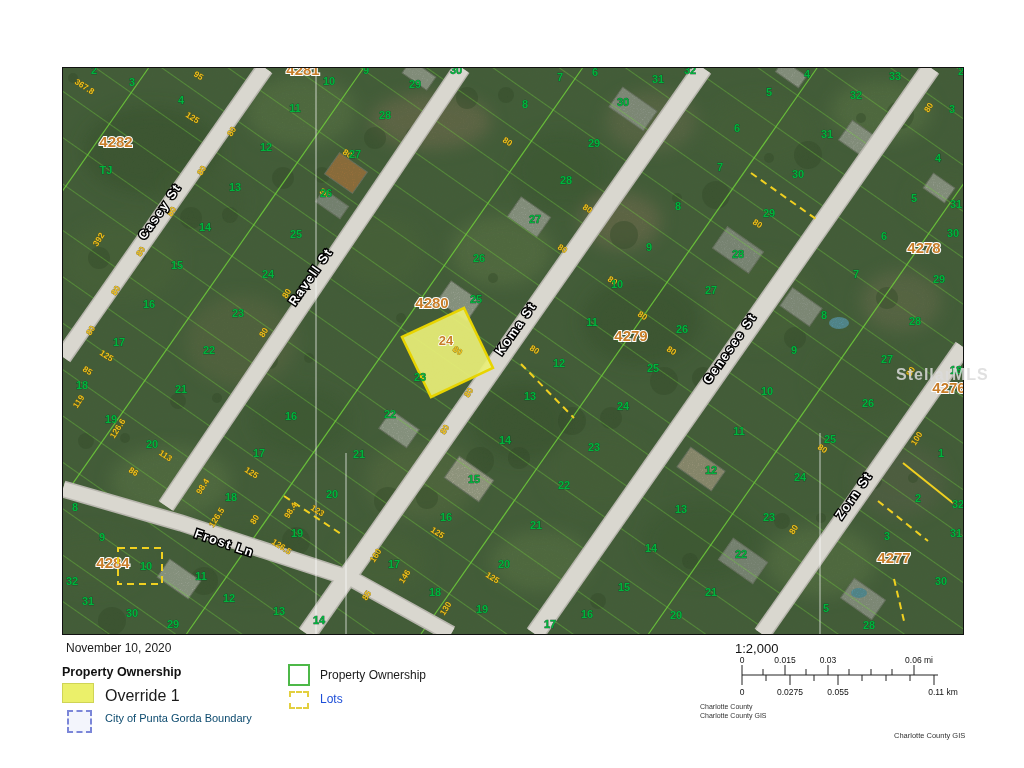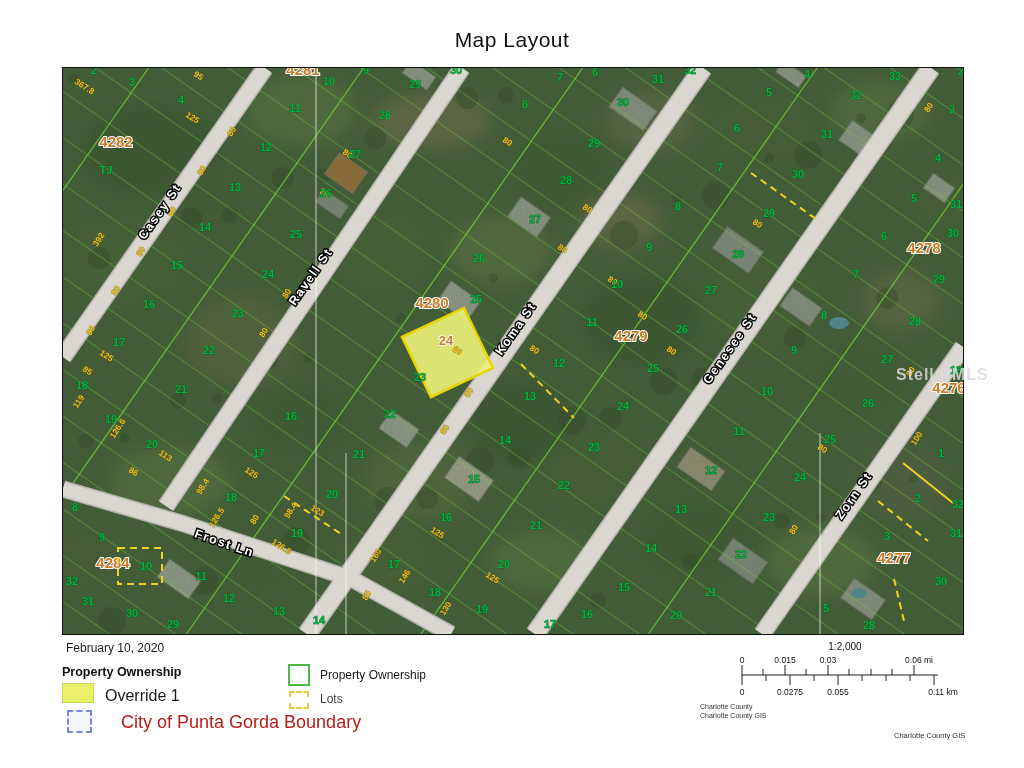--- a/index.html
+++ b/index.html
@@ -24,41 +24,40 @@
   #hl-label{font-family:"Liberation Sans",sans-serif;font-size:13px;font-weight:bold;
     fill:#c87d28;stroke:#fff;stroke-width:1.6px;paint-order:stroke;text-anchor:middle;}
   
   .f-date{position:absolute;left:66px;top:641px;font-size:12px;color:#1a1a1a;}
   .f-legend-title{position:absolute;left:62px;top:665px;font-size:12.5px;font-weight:bold;color:#111;}
   .sw-override{position:absolute;left:62px;top:683px;width:30px;height:18px;
     background:#ebf06a;border:1px solid #cfd455;}
   .lbl-override{position:absolute;left:105px;top:687px;font-size:16px;color:#1a1a1a;}
   .sw-boundary{position:absolute;left:67px;top:710px;width:21px;height:19px;
     border:2px dashed #7b86d8;background:rgba(160,170,230,.12);}
-  .lbl-boundary{position:absolute;left:105px;top:712px;font-size:18px;color:#b91c1c;margin-left:16px;}
+  .lbl-boundary{position:absolute;left:105px;top:712px;font-size:11px;color:#0c4a6e;}
   .sw-ownership{position:absolute;left:288px;top:664px;width:18px;height:18px;
     border:2px solid #4db848;background:#fff;}
   .lbl-ownership{position:absolute;left:320px;top:668px;font-size:12px;color:#1a1a1a;}
   .sw-lots{position:absolute;left:289px;top:691px;width:16px;height:14px;
     border:2px dashed #e3cf3f;background:#fff;}
-  .lbl-lots{position:absolute;left:320px;top:692px;font-size:12px;color:#404040;}
-  .f-ratio{position:absolute;left:735px;top:641px;width:220px;text-align:center;
-    font-size:10px;color:#111;}
+  .lbl-lots{position:absolute;left:320px;top:692px;font-size:12px;color:#1d4ed8;}
+  .f-ratio{position:absolute;left:735px;top:641px;width:220px;text-align:left;
+    font-size:13px;color:#111;}
   .scalebar{position:absolute;left:733px;top:655px;}
   .scalebar text{font-family:"Liberation Sans",sans-serif;font-size:8.5px;fill:#111;text-anchor:middle;}
   .scalebar line{stroke:#222;stroke-width:1;}
   .f-credits{position:absolute;left:700px;top:702px;font-size:7px;color:#333;line-height:9px;}
   .f-attrib{position:absolute;left:894px;top:731px;font-size:7.5px;color:#333;}
 </style>
 </head>
 <body>
 
 <div class="pagewrap">
 
-  <div class="page-title">Map Layout</div>
 
   <div class="map-frame">
     <svg id="plat" width="900" height="566" viewBox="62 67 900 566">
       <defs>
         <filter id="soft" x="-60%" y="-60%" width="220%" height="220%">
           <feGaussianBlur stdDeviation="8"></feGaussianBlur>
         </filter>
         <filter id="grain" x="0%" y="0%" width="100%" height="100%">
           <feTurbulence type="fractalNoise" baseFrequency="0.8" numOctaves="2" stitchTiles="stitch"></feTurbulence>
           <feColorMatrix type="matrix" values="0 0 0 0 0.06  0 0 0 0 0.10  0 0 0 0 0.04  0.7 0.7 0.7 0 0"></feColorMatrix>
@@ -412,21 +411,21 @@
           <text x="518" y="330" transform="rotate(-55 518 330)">Koma St</text>
           <text x="732" y="350" transform="rotate(-55 732 350)">Genesee St</text>
           <text x="856" y="497" transform="rotate(-55 856 497)">Zorn St</text>
           <text x="222" y="546" transform="rotate(19 222 546)">Frost Ln</text>
         </g>
     </svg>
   </div>
 
   <div class="watermark">StellarMLS</div>
 
-  <div class="f-date">February 10, 2020</div>
+  <div class="f-date">November 10, 2020</div>
   <div class="f-legend-title">Property Ownership</div>
 
   <div class="sw-override"></div>
   <div class="lbl-override">Override 1</div>
 
   <div class="sw-boundary"></div>
   <div class="lbl-boundary">City of Punta Gorda Boundary</div>
 
   <div class="sw-ownership"></div>
   <div class="lbl-ownership">Property Ownership</div>

